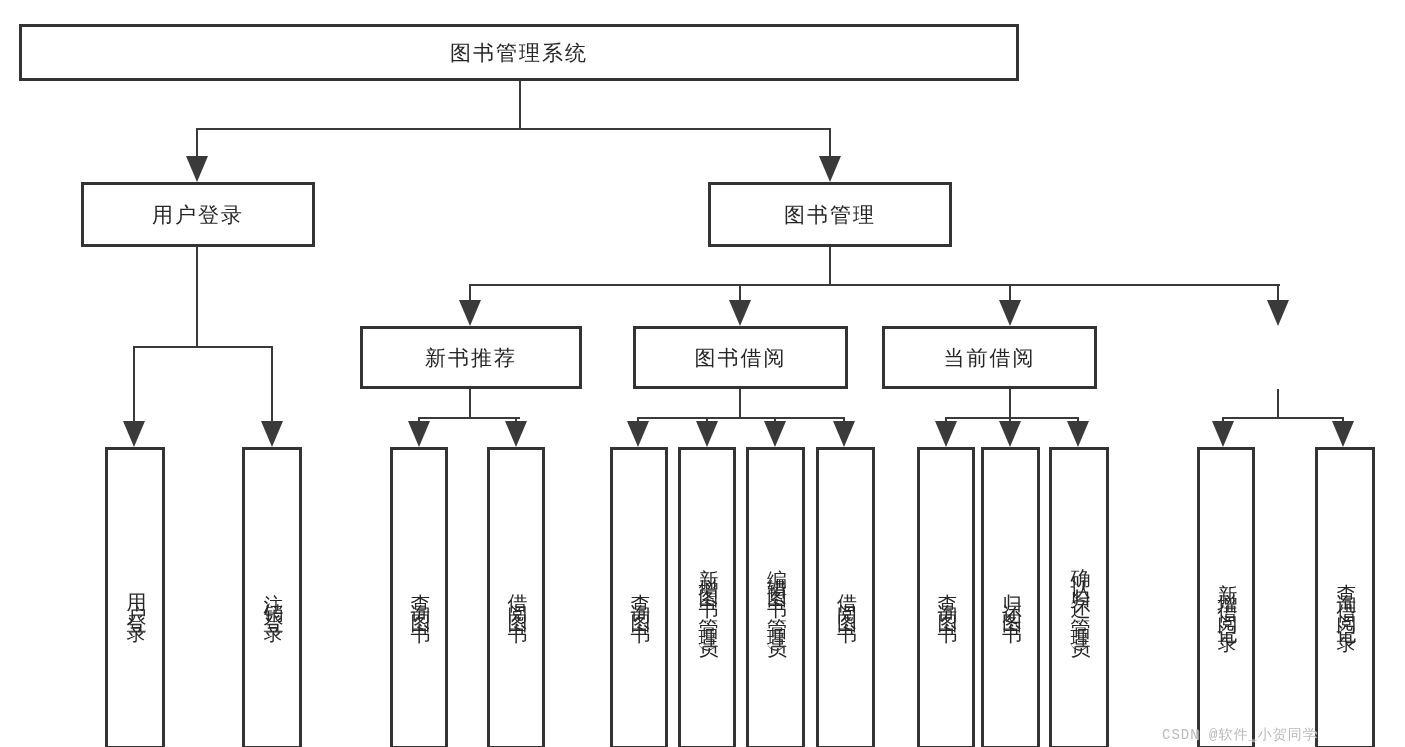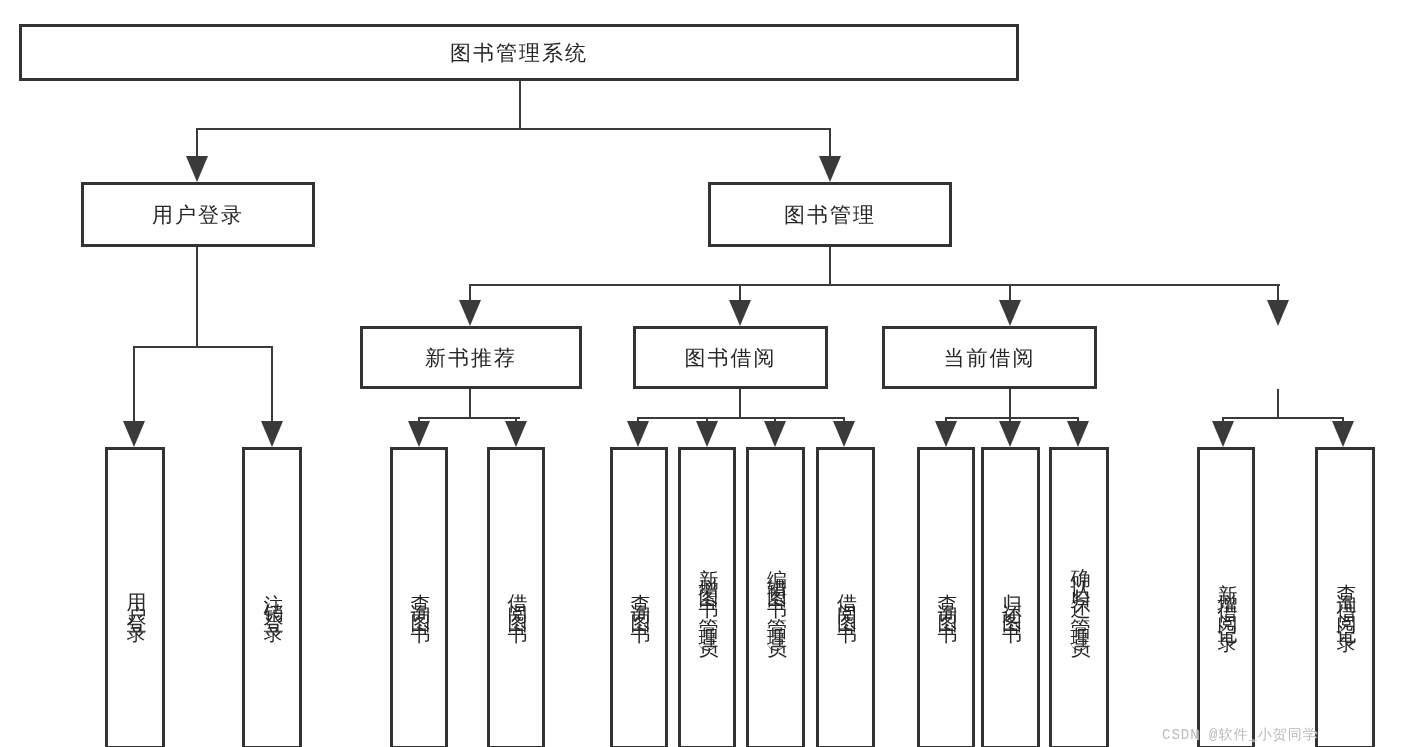--- a/index.html
+++ b/index.html
@@ -69,21 +69,21 @@
   <div class="vl" style="left:469px;top:272px;height:20px"></div>
   <div class="ah" style="left:459px;top:288px"></div>
   <div class="vl" style="left:739px;top:272px;height:20px"></div>
   <div class="ah" style="left:729px;top:288px"></div>
   <div class="vl" style="left:1009px;top:272px;height:20px"></div>
   <div class="ah" style="left:999px;top:288px"></div>
   <div class="vl" style="left:1277px;top:272px;height:20px"></div>
   <div class="ah" style="left:1267px;top:288px"></div>
 
   <div class="hbox" style="left:360px;top:314px;width:222px;height:63px">新书推荐</div>
-  <div class="hbox" style="left:633px;top:314px;width:195px;height:63px">图书借阅</div>
+  <div class="hbox" style="left:633px;top:314px;width:215px;height:63px">图书借阅</div>
   <div class="hbox" style="left:882px;top:314px;width:215px;height:63px">当前借阅</div>
 
   <div class="vl" style="left:469px;top:377px;height:30px"></div>
   <div class="hl" style="left:418px;top:405px;width:102px"></div>
   <div class="vl" style="left:418px;top:405px;height:8px"></div>
   <div class="ah" style="left:408px;top:409px"></div>
   <div class="vl" style="left:515px;top:405px;height:8px"></div>
   <div class="ah" style="left:505px;top:409px"></div>
 
   <div class="vl" style="left:739px;top:377px;height:30px"></div>

